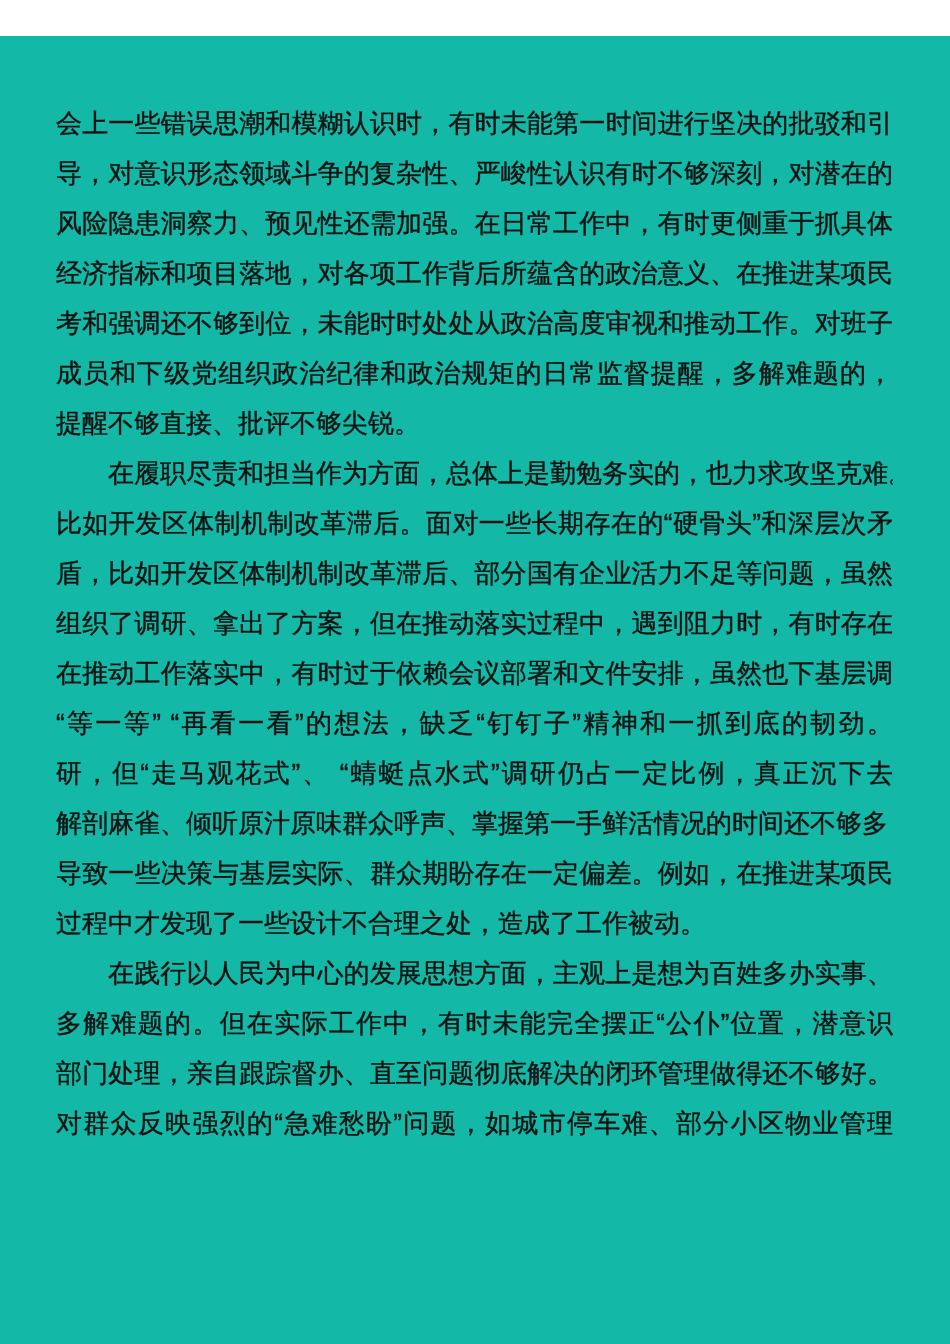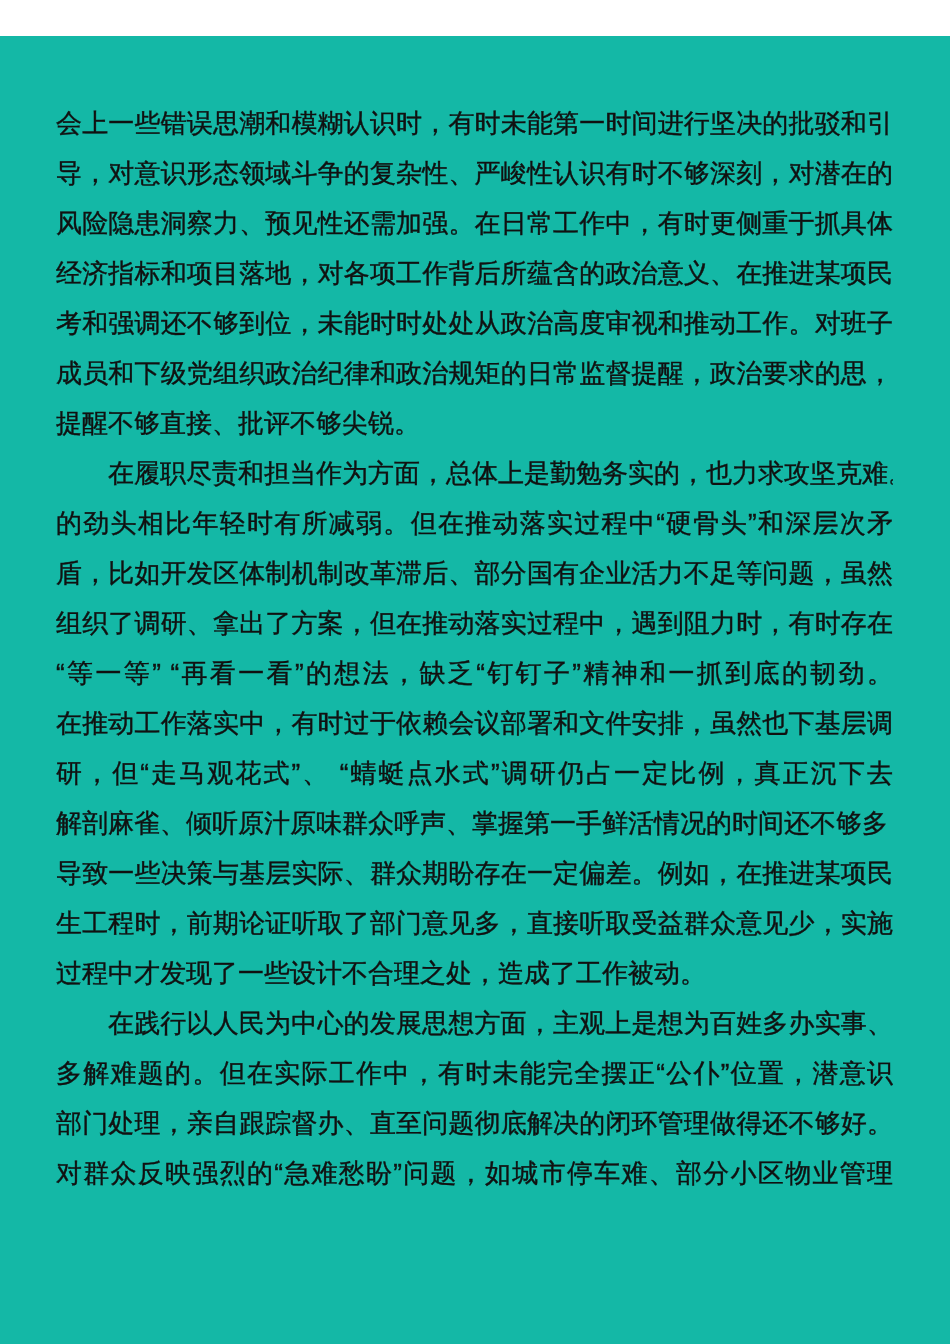--- a/index.html
+++ b/index.html
@@ -49,31 +49,30 @@
 </head>
 <body>
 
 <div class="page">
   <div class="text-block">
       <div class="doc-line">会上一些错误思潮和模糊认识时，有时未能第一时间进行坚决的批驳和引</div>
       <div class="doc-line">导，对意识形态领域斗争的复杂性、严峻性认识有时不够深刻，对潜在的</div>
       <div class="doc-line">风险隐患洞察力、预见性还需加强。在日常工作中，有时更侧重于抓具体</div>
       <div class="doc-line">经济指标和项目落地，对各项工作背后所蕴含的政治意义、在推进某项民</div>
       <div class="doc-line">考和强调还不够到位，未能时时处处从政治高度审视和推动工作。对班子</div>
-      <div class="doc-line">成员和下级党组织政治纪律和政治规矩的日常监督提醒，政治要求的思，</div>
+      <div class="doc-line">成员和下级党组织政治纪律和政治规矩的日常监督提醒，多解难题的，</div>
       <div class="doc-line para-end">提醒不够直接、批评不够尖锐。</div>
       <div class="doc-line indent">在履职尽责和担当作为方面，总体上是勤勉务实的，也力求攻坚克难。</div>
-      <div class="doc-line">的劲头相比年轻时有所减弱。但在推动落实过程中“硬骨头”和深层次矛</div>
+      <div class="doc-line">比如开发区体制机制改革滞后。面对一些长期存在的“硬骨头”和深层次矛</div>
       <div class="doc-line">盾，比如开发区体制机制改革滞后、部分国有企业活力不足等问题，虽然</div>
       <div class="doc-line">组织了调研、拿出了方案，但在推动落实过程中，遇到阻力时，有时存在</div>
+      <div class="doc-line">在推动工作落实中，有时过于依赖会议部署和文件安排，虽然也下基层调</div>
       <div class="doc-line">“等一等” “再看一看”的想法，缺乏“钉钉子”精神和一抓到底的韧劲。</div>
-      <div class="doc-line">在推动工作落实中，有时过于依赖会议部署和文件安排，虽然也下基层调</div>
       <div class="doc-line">研，但“走马观花式”、 “蜻蜓点水式”调研仍占一定比例，真正沉下去</div>
       <div class="doc-line">解剖麻雀、倾听原汁原味群众呼声、掌握第一手鲜活情况的时间还不够多，</div>
       <div class="doc-line">导致一些决策与基层实际、群众期盼存在一定偏差。例如，在推进某项民</div>
-      <div class="doc-line">生工程时，前期论证听取了部门意见多，直接听取受益群众意见少，实施</div>
       <div class="doc-line para-end">过程中才发现了一些设计不合理之处，造成了工作被动。</div>
       <div class="doc-line indent">在践行以人民为中心的发展思想方面，主观上是想为百姓多办实事、</div>
       <div class="doc-line">多解难题的。但在实际工作中，有时未能完全摆正“公仆”位置，潜意识</div>
       <div class="doc-line">部门处理，亲自跟踪督办、直至问题彻底解决的闭环管理做得还不够好。</div>
       <div class="doc-line">对群众反映强烈的“急难愁盼”问题，如城市停车难、部分小区物业管理</div>
     </div>
 </div>
 
 </body></html>

